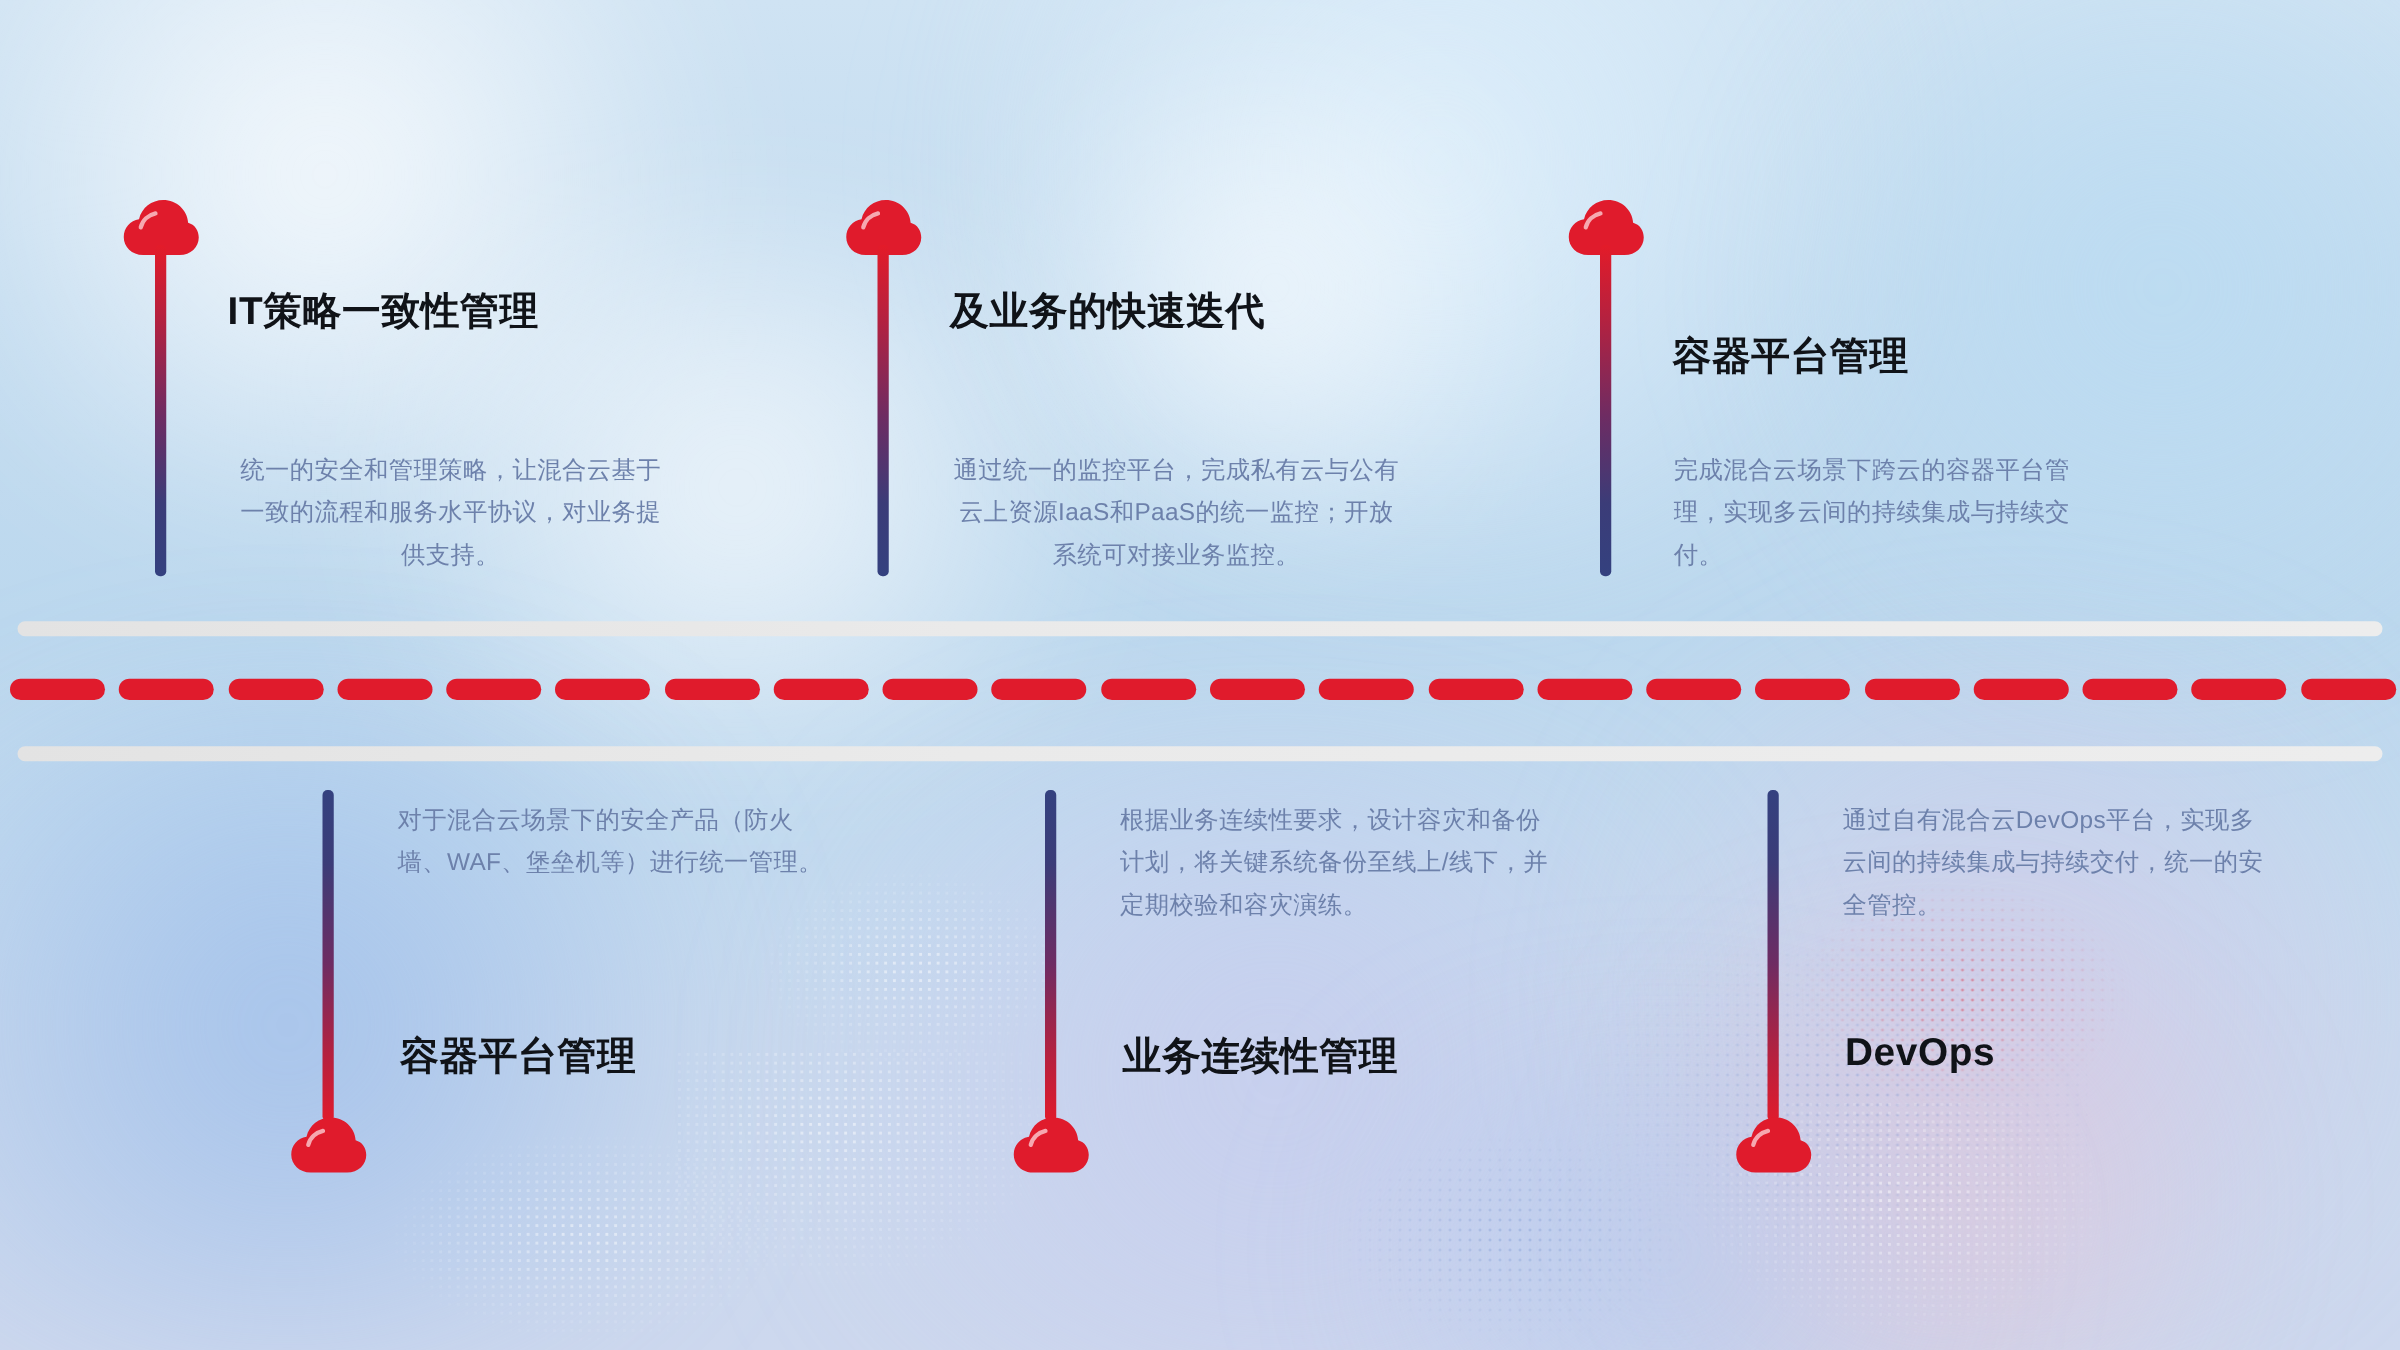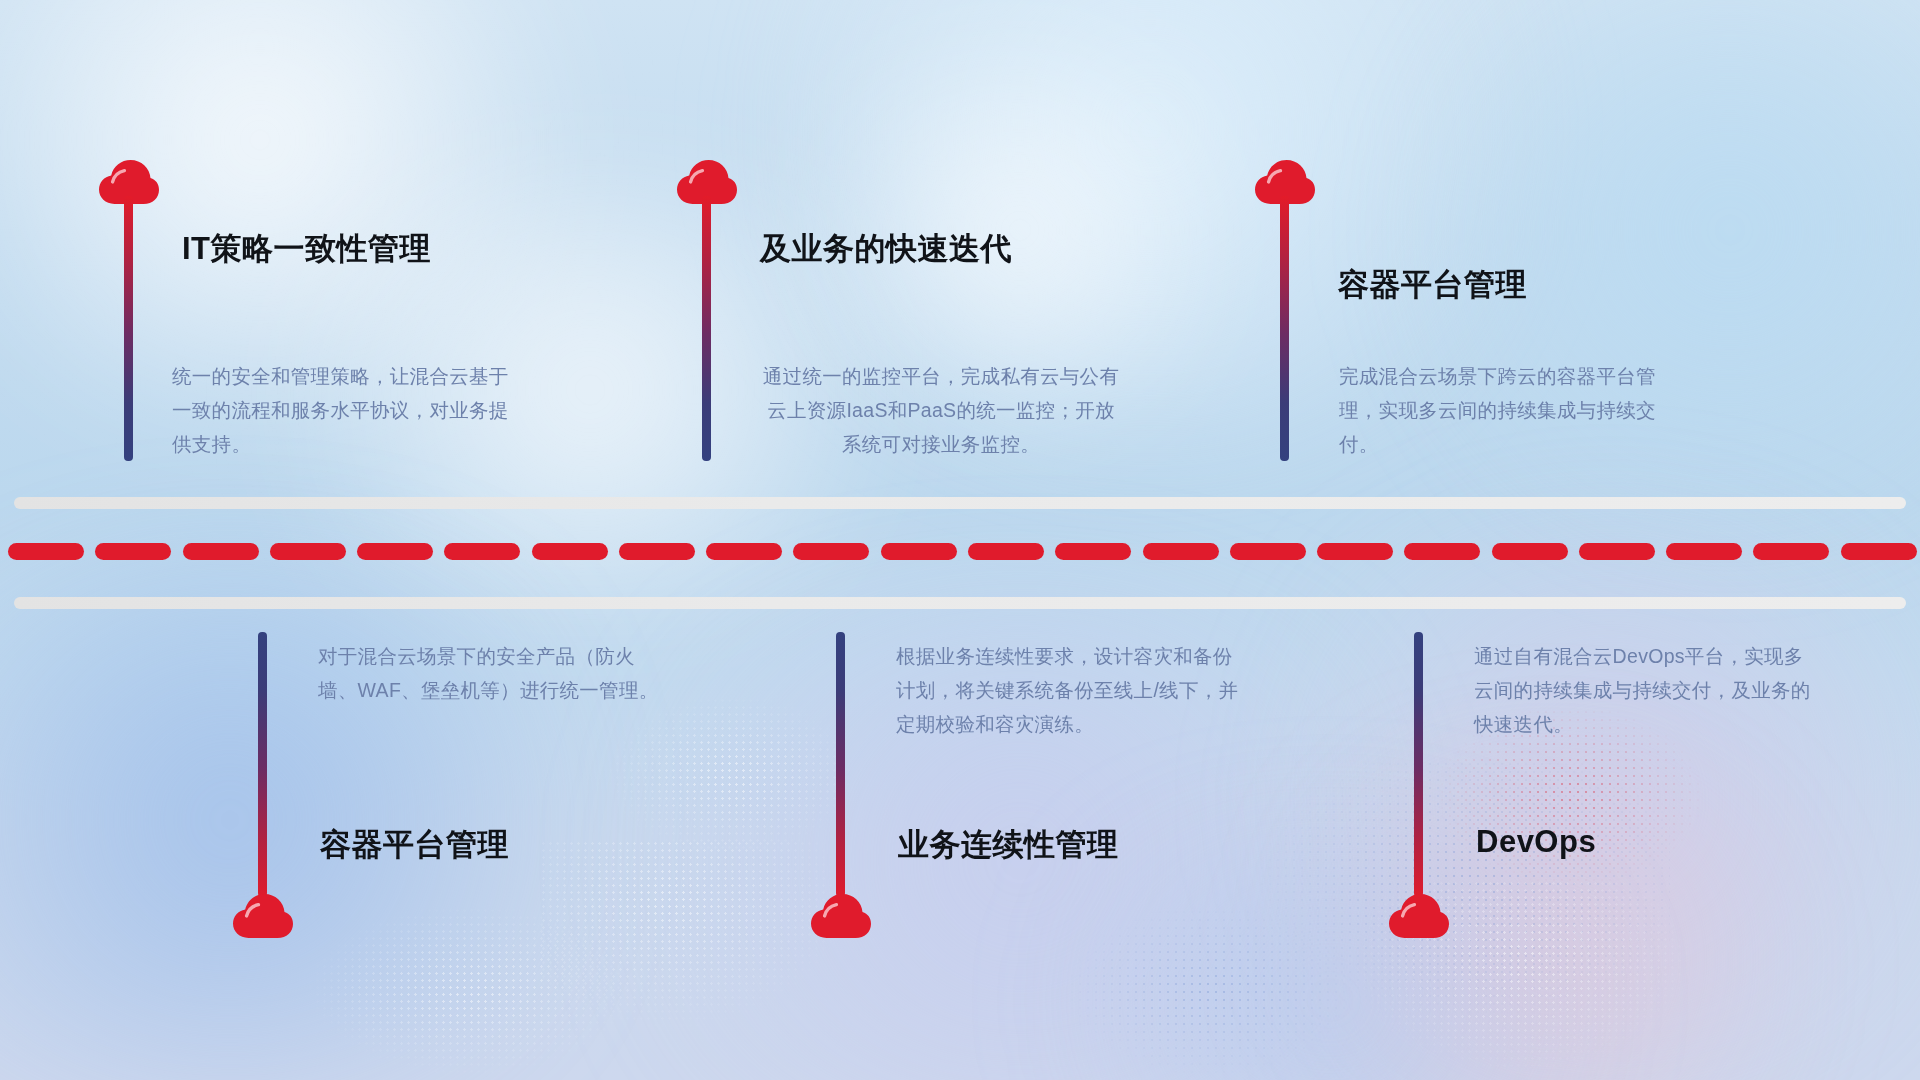--- a/index.html
+++ b/index.html
@@ -132,21 +132,21 @@
 
 <div class="col">
   <div class="cloud" style="left:98px; top:159px;">
     <svg viewBox="0 0 62 46" xmlns="http://www.w3.org/2000/svg">
       <path d="M16.5 45C7.4 45 1 38.6 1 30.6c0-7.2 5.2-13.1 12.2-14.2C15.3 7.2 23.3 1 32.6 1c10.6 0 19.2 8 19.9 18.1C57.8 20.6 61 25.2 61 30.9 61 38.7 54.6 45 45.6 45z" fill="#e01b2c"></path>
       <path d="M14.6 22.9c1.4-5.6 6-9.9 11.8-11.2" fill="none" stroke="#f6a8b0" stroke-width="3.4" stroke-linecap="round"></path>
     </svg>
   </div>
   <div class="stem down" style="left:124px; top:196px; height:265px;"></div>
   <div class="title" style="left:182px; top:228px;">IT策略一致性管理</div>
-  <div class="body" style="left:172px; top:359px;">统一的安全和管理策略，让混合云基于一致的流程和服务水平协议，对业务提供支持。</div>
+  <div class="body" style="left:188px; top:359px;text-align:center;">统一的安全和管理策略，让混合云基于一致的流程和服务水平协议，对业务提供支持。</div>
 </div>
 
 <div class="col">
   <div class="cloud" style="left:676px; top:159px;">
     <svg viewBox="0 0 62 46" xmlns="http://www.w3.org/2000/svg">
       <path d="M16.5 45C7.4 45 1 38.6 1 30.6c0-7.2 5.2-13.1 12.2-14.2C15.3 7.2 23.3 1 32.6 1c10.6 0 19.2 8 19.9 18.1C57.8 20.6 61 25.2 61 30.9 61 38.7 54.6 45 45.6 45z" fill="#e01b2c"></path>
       <path d="M14.6 22.9c1.4-5.6 6-9.9 11.8-11.2" fill="none" stroke="#f6a8b0" stroke-width="3.4" stroke-linecap="round"></path>
     </svg>
   </div>
   <div class="stem down" style="left:702px; top:196px; height:265px;"></div>
@@ -214,21 +214,21 @@
   <div class="cloud" style="left:810px; top:893px;">
     <svg viewBox="0 0 62 46" xmlns="http://www.w3.org/2000/svg">
       <path d="M16.5 45C7.4 45 1 38.6 1 30.6c0-7.2 5.2-13.1 12.2-14.2C15.3 7.2 23.3 1 32.6 1c10.6 0 19.2 8 19.9 18.1C57.8 20.6 61 25.2 61 30.9 61 38.7 54.6 45 45.6 45z" fill="#e01b2c"></path>
       <path d="M14.6 22.9c1.4-5.6 6-9.9 11.8-11.2" fill="none" stroke="#f6a8b0" stroke-width="3.4" stroke-linecap="round"></path>
     </svg>
   </div>
 </div>
 
 <div class="col">
   <div class="stem up" style="left:1414px; top:632px; height:265px;"></div>
-  <div class="body" style="left:1474px; top:639px;">通过自有混合云DevOps平台，实现多云间的持续集成与持续交付，及业务的快速迭代。</div>
+  <div class="body" style="left:1474px; top:639px;">通过自有混合云DevOps平台，实现多云间的持续集成与持续交付，统一的安全管控。</div>
   <div class="title" style="left:1476px; top:824px;">DevOps</div>
   <div class="cloud" style="left:1388px; top:893px;">
     <svg viewBox="0 0 62 46" xmlns="http://www.w3.org/2000/svg">
       <path d="M16.5 45C7.4 45 1 38.6 1 30.6c0-7.2 5.2-13.1 12.2-14.2C15.3 7.2 23.3 1 32.6 1c10.6 0 19.2 8 19.9 18.1C57.8 20.6 61 25.2 61 30.9 61 38.7 54.6 45 45.6 45z" fill="#e01b2c"></path>
       <path d="M14.6 22.9c1.4-5.6 6-9.9 11.8-11.2" fill="none" stroke="#f6a8b0" stroke-width="3.4" stroke-linecap="round"></path>
     </svg>
   </div>
 </div>
 
 </body></html>

